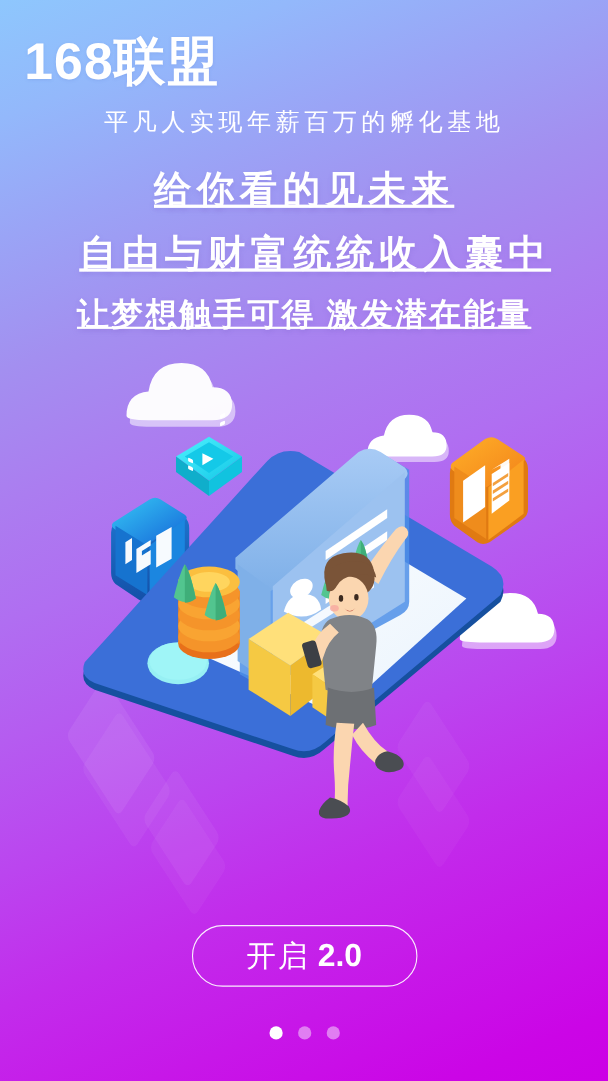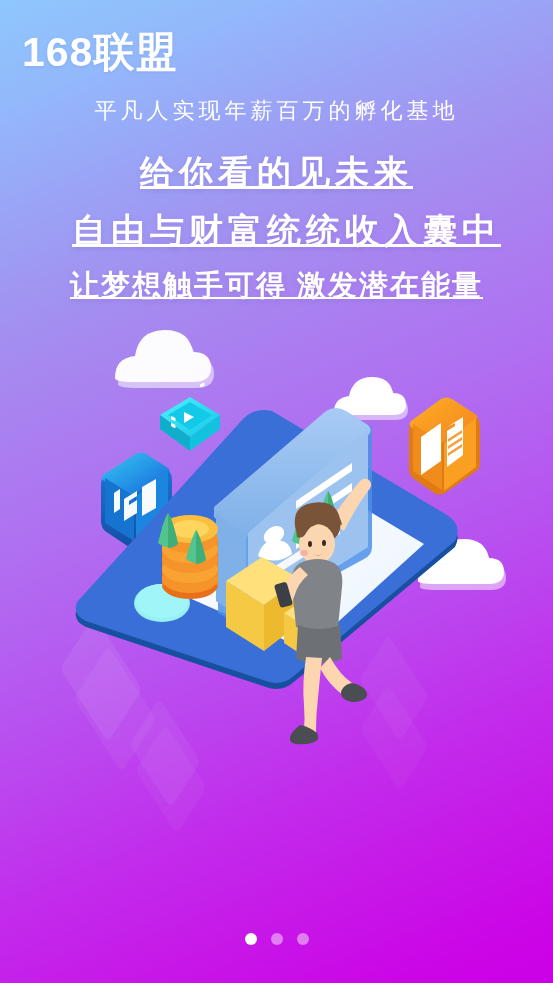--- a/index.html
+++ b/index.html
@@ -35,21 +35,21 @@
     transform:rotate(45deg) skew(12deg,12deg);
     border-radius:6px;
     pointer-events:none;
   }
 
   
   .textwrap { position:absolute; left:0; top:0; width:553px; }
   .logo {
     position:absolute;
     left:22px; top:32px;
-    font-size:41px;
+    font-size:47px;
     font-weight:bold;
     color:#ffffff;
     letter-spacing:1px;
     line-height:1;
     text-shadow:0 1px 3px rgba(80,110,200,0.18);
   }
   .subtitle {
     position:absolute;
     left:0; top:96px; width:553px;
     text-align:center;
@@ -308,20 +308,24 @@
       <path d="M298 300 q22 8 42 0 l2 34 q-22 8-46 0Z" fill="#6d7074"></path>
 
       <path d="M306 332 q-4 26-2 48 q1 14 0 26 q-1 8 6 8 q7 0 6-9 q0-16 2-32 q2-22 4-40Z" fill="#fbd6b0"></path>
       <path d="M330 332 q10 18 22 26 q8 5 4 12 q-5 7-12 1 q-16-12-24-28Z" fill="#fbd6b0"></path>
 
       <path d="M300 400 q-8 6-10 12 q-1 6 6 7 q14 1 20-3 q4-3 1-8 q-7-6-17-8Z" fill="#4a4d52"></path>
       <path d="M352 358 q10 2 14 8 q3 6-3 9 q-12 5-20 -2 q-4-5 0-10 q3-4 9-5Z" fill="#4a4d52"></path>
     </g>
   </svg>
 
+  <div class="cta">
+    <span>开启</span>
+    <span class="ver">2.0</span>
+  </div>
 
   <div class="dots">
     <div class="dot active"></div>
     <div class="dot"></div>
     <div class="dot"></div>
   </div>
 
 </div>
 
 </body></html>

